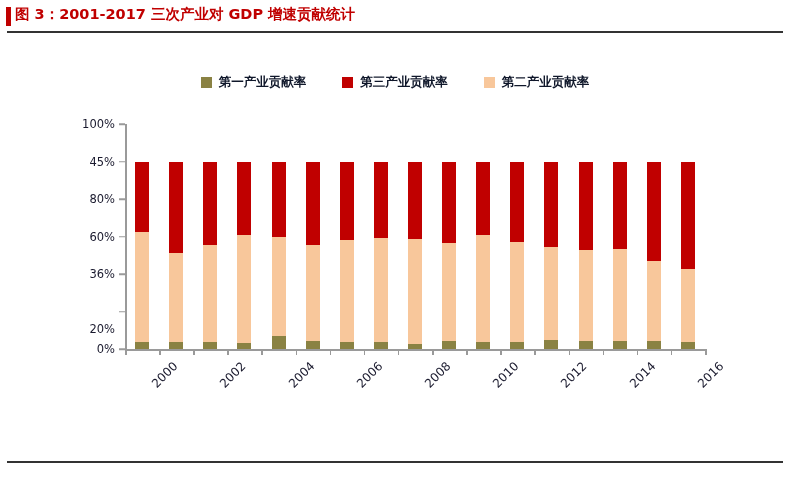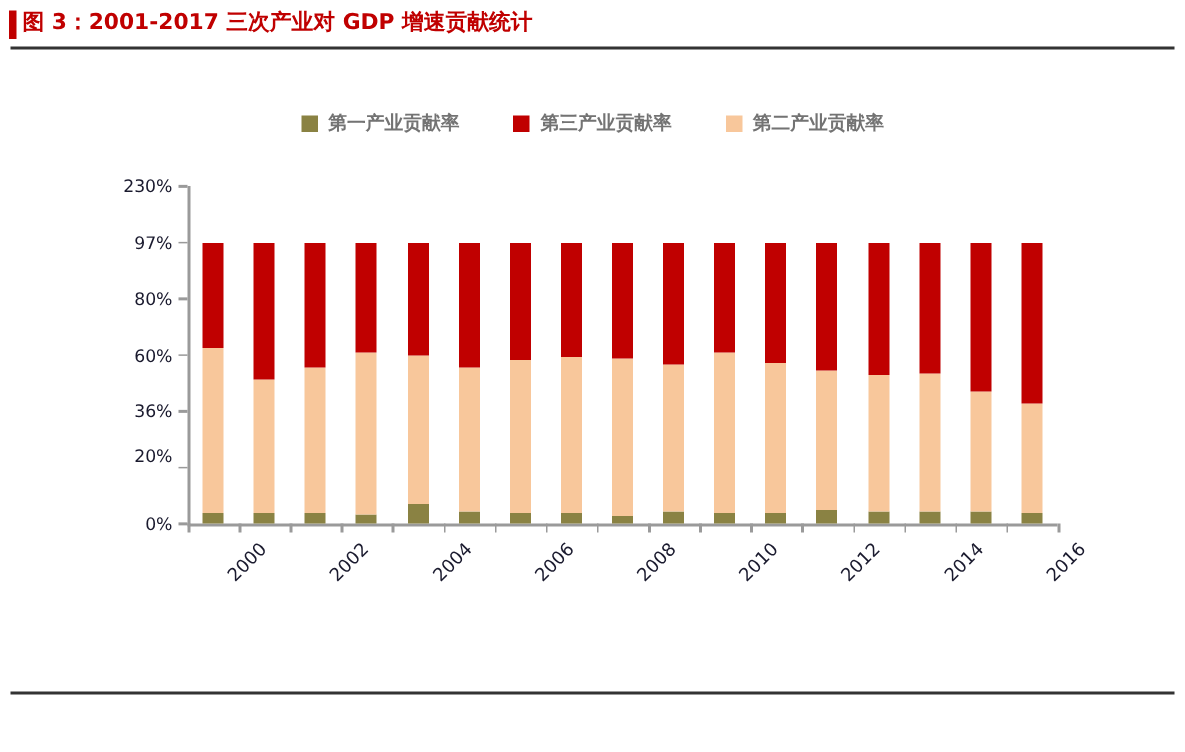--- a/index.html
+++ b/index.html
@@ -37,21 +37,21 @@
 
   
   .legend{
     position:absolute;left:0;top:70px;width:790px;height:24px;
     display:flex;justify-content:center;align-items:center;gap:36px;
   }
   .legend-item{display:flex;align-items:center;gap:7px;}
   .legend-swatch{width:11px;height:11px;display:inline-block;}
   .legend-label{
     font-family:"DejaVu Serif", serif;
-    font-size:12.5px;color:#737373;white-space:nowrap;
+    font-size:12.5px;color:#0f172a;white-space:nowrap;
     font-weight:bold;
   }
 
   
   .plot-wrap{
     position:absolute;left:0;top:0;width:790px;height:501px;
   }
   .axis-line{position:absolute;background:#9a9a9a;}
   .y-axis{left:125px;top:124px;width:1.5px;height:226px;}
   .x-axis{left:125px;top:349px;width:580px;height:1.5px;}
@@ -137,31 +137,31 @@
       </div>
     </div>
 
   <div class="plot-wrap">
     <div class="axis-line y-axis"></div>
     <div class="axis-line x-axis"></div>
     <div id="yticks">
         <div class="ytick-mark" style="top: 349px;"></div>
         <div class="ytick-label" style="top: 349px; left: 67px;">0%</div>
         <div class="ytick-mark" style="top: 311.5px;"></div>
-        <div class="ytick-label" style="top: 304px; left: 67px;">20%</div>
+        <div class="ytick-label" style="top: 329px; left: 67px;">20%</div>
         <div class="ytick-mark" style="top: 274px;"></div>
         <div class="ytick-label" style="top: 274px; left: 67px;">36%</div>
         <div class="ytick-mark" style="top: 236.5px;"></div>
         <div class="ytick-label" style="top: 236.5px; left: 67px;">60%</div>
         <div class="ytick-mark" style="top: 199px;"></div>
         <div class="ytick-label" style="top: 199px; left: 67px;">80%</div>
         <div class="ytick-mark" style="top: 161.5px;"></div>
-        <div class="ytick-label" style="top: 161.5px; left: 67px;">97%</div>
+        <div class="ytick-label" style="top: 161.5px; left: 67px;">45%</div>
         <div class="ytick-mark" style="top: 124px;"></div>
-        <div class="ytick-label" style="top: 124px; left: 67px;">230%</div>
+        <div class="ytick-label" style="top: 124px; left: 67px;">100%</div>
       </div>
     <div id="xticks">
         <div class="xtick-mark" style="left: 125px;"></div>
         <div class="xtick-label" style="left: 140.059px; top: 359px;">2000</div>
         <div class="xtick-mark" style="left: 159.118px;"></div>
         <div class="xtick-mark" style="left: 193.235px;"></div>
         <div class="xtick-label" style="left: 208.294px; top: 359px;">2002</div>
         <div class="xtick-mark" style="left: 227.353px;"></div>
         <div class="xtick-mark" style="left: 261.471px;"></div>
         <div class="xtick-label" style="left: 276.529px; top: 359px;">2004</div>

